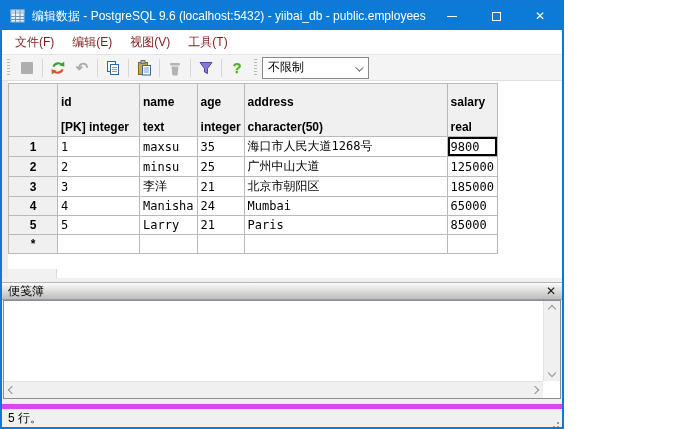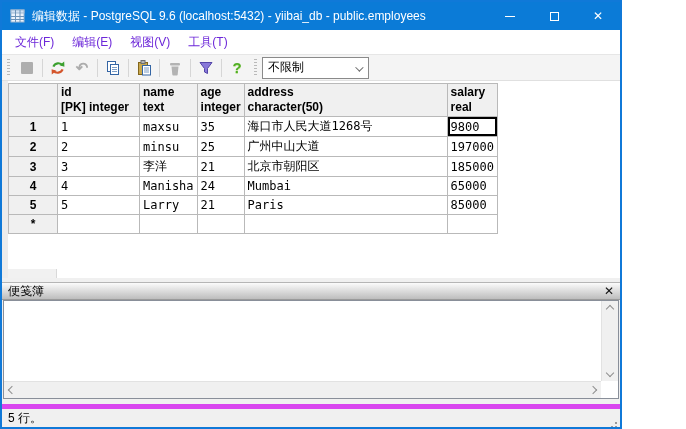--- a/index.html
+++ b/index.html
@@ -1,37 +1,37 @@
 <!DOCTYPE html>
 <html><head>
 <meta charset="utf-8">
 <style>
   * { margin:0; padding:0; box-sizing:border-box; }
   body { font-family:"Liberation Sans", sans-serif; background:#ffffff; }
   .window {
-    position:relative; width:622px; height:429px;
+    position:relative; width:564px; height:429px;
     border:2px solid #1079d8; background:#f0f0f0; overflow:hidden;
   }
   
   .titlebar {
     position:absolute; left:0; top:0; right:0; height:28px;
     background:#0b7bd7; display:flex; align-items:center; color:#fff;
   }
   .titlebar .app-icon { margin:0 6px 0 8px; display:flex; }
   .titlebar .title-text { font-size:12px; white-space:nowrap; }
   .win-controls { position:absolute; right:0; top:0; height:28px; display:flex; }
   .win-btn { width:44px; height:28px; display:flex; align-items:center; justify-content:center; }
   .min-glyph { width:10px; height:1px; background:#fff; display:block; }
   .max-glyph { width:9px; height:9px; border:1px solid #fff; display:block; }
   .close-glyph { color:#fff; font-size:12px; line-height:1; }
   
   .menubar {
     position:absolute; left:0; top:28px; right:0; height:25px;
     background:#ffffff; display:flex; align-items:center; padding-left:4px;
-    border-bottom:1px solid #e6e6e6; font-size:12px; color:#6d28d9;
+    border-bottom:1px solid #e6e6e6; font-size:12px; color:#7f1d1d;
   }
   .menu-item { padding:0 9px; line-height:24px; }
   
   .toolbar {
     position:absolute; left:0; top:53px; right:0; height:26px;
     background:#f4f4f4; display:flex; align-items:center; border-bottom:1px solid #e0e0e0;
   }
   .grip { width:3px; height:18px; margin:0 5px;
     background:repeating-linear-gradient(to bottom,#b9b9b9 0 1px, transparent 1px 3px); }
   .tb-btn { width:24px; height:22px; display:flex; align-items:center; justify-content:center; }
@@ -49,21 +49,21 @@
   
   .grid-region { position:absolute; left:0; top:79px; right:0; height:197px; background:#ffffff; }
   .grid-left-edge { position:absolute; left:0; top:0; width:6px; height:100%; background:#ececec; }
   table.grid { border-collapse:collapse; table-layout:fixed; position:absolute; left:6px; top:2px;
     font-size:12px; }
   .grid col.c-num{width:49px}.grid col.c-id{width:82px}.grid col.c-name{width:54px}
   .grid col.c-age{width:47px}.grid col.c-addr{width:203px}.grid col.c-sal{width:50px}
   .grid th, .grid td { border:1px solid #b9b9b9; padding:1px 3px; overflow:hidden; white-space:nowrap; }
   .grid thead th { background:#f0f0f0; text-align:left; font-weight:bold; height:33px;
     vertical-align:top; color:#000; }
-  .col-label, .col-type { line-height:15px; }
+  .col-label, .col-type { line-height:15px;margin-top:10px; }
   .grid th.rownum { background:#f0f0f0; text-align:center; font-weight:bold; width:49px; height:19px; }
   .grid td { font-family:"DejaVu Sans Mono", monospace; background:#fff; height:19px; color:#000; }
   .grid td.selected { box-shadow:inset 0 0 0 2px #000; }
   .under-strip { position:absolute; left:6px; top:188px; width:49px; height:44px;
     background:#f1f1f1; border-right:1px solid #d9d9d9; }
   
   .split-gap { position:absolute; left:0; top:276px; right:0; height:5px; background:#f0f0f0;
     border-bottom:1px solid #b5b5b5; }
   .sp-header { position:absolute; left:0; top:281px; right:0; height:17px;
     background:linear-gradient(#fbfbfb,#bdbdbd); border-bottom:1px solid #9a9a9a;
@@ -234,21 +234,21 @@
             <td>35</td>
             <td>海口市人民大道1268号</td>
             <td class="selected">9800</td>
           </tr>
           <tr>
             <th class="rownum">2</th>
             <td>2</td>
             <td>minsu</td>
             <td>25</td>
             <td>广州中山大道</td>
-            <td>197000</td>
+            <td>125000</td>
           </tr>
           <tr>
             <th class="rownum">3</th>
             <td>3</td>
             <td>李洋</td>
             <td>21</td>
             <td>北京市朝阳区</td>
             <td>185000</td>
           </tr>
           <tr>

